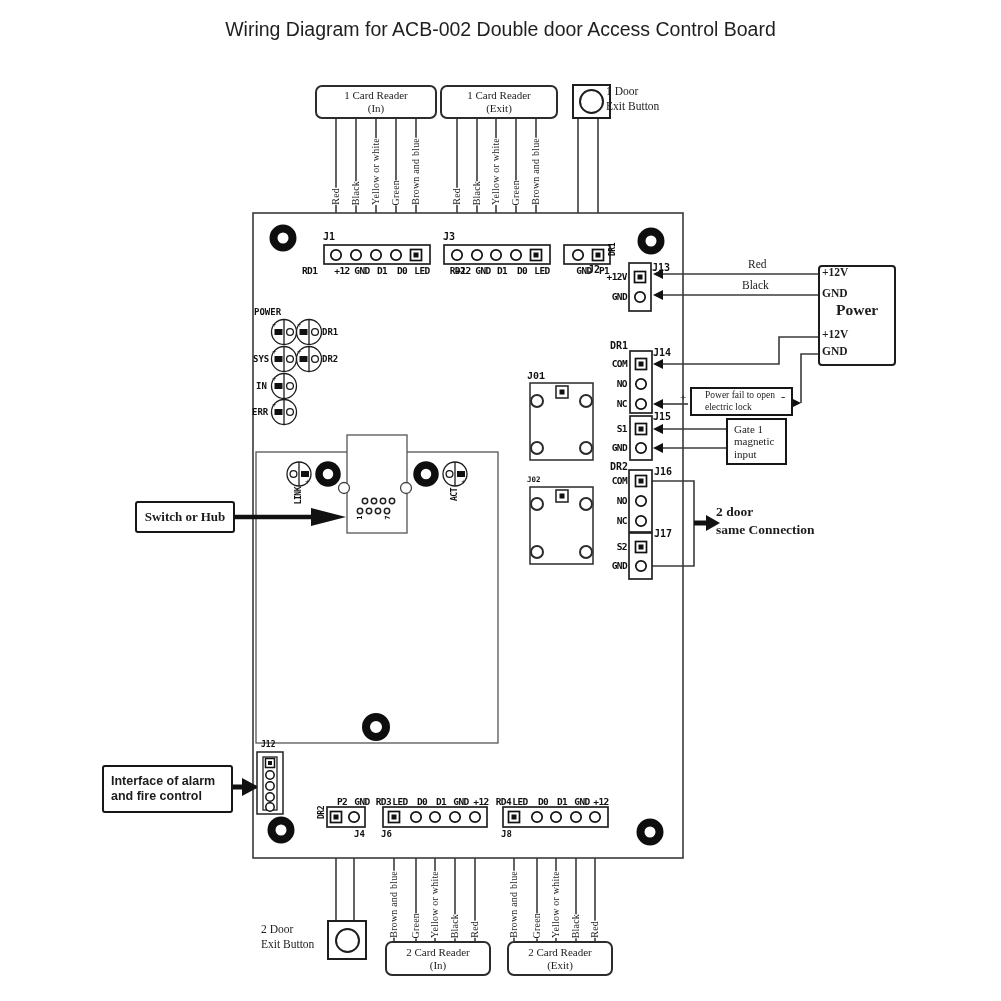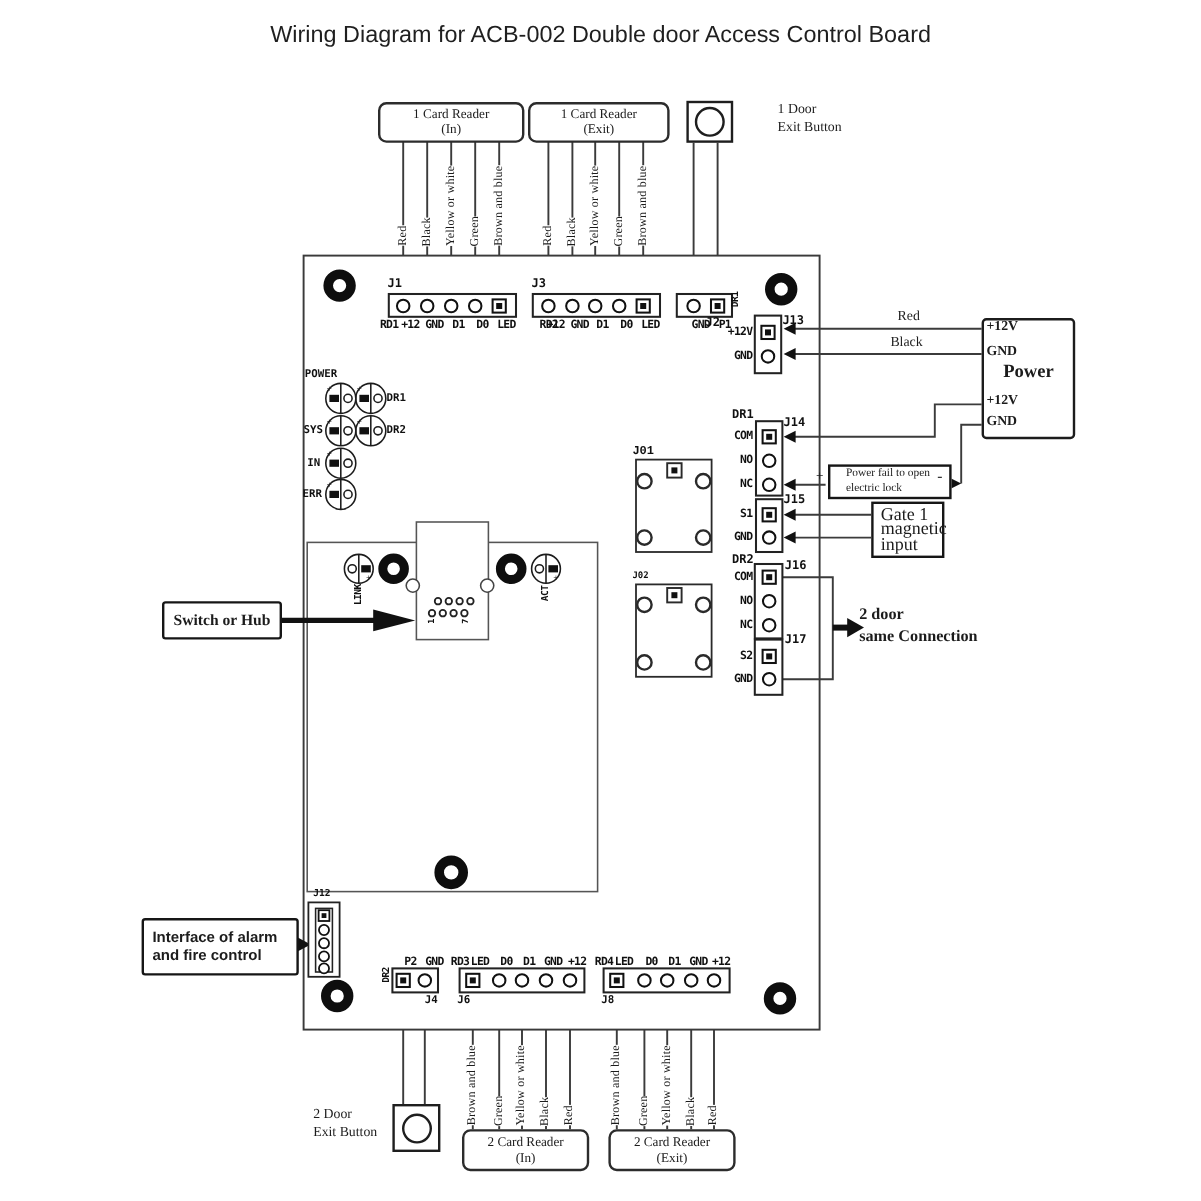--- a/index.html
+++ b/index.html
@@ -314,40 +314,40 @@
   <div>1 Card Reader</div>
   <div>(In)</div>
 </div>
 <div class="abs rbox" style="left:440px;top:85px;width:114px;height:30px;">
   <div>1 Card Reader</div>
   <div>(Exit)</div>
 </div>
 <div class="abs btn" style="left:572px;top:84px;width:35px;height:31px;">
     <div class="c"></div>
   </div>
-<div class="abs txt2" style="left:648px;top:84px;">
+<div class="abs txt2" style="left:606px;top:84px;">
   <div>1 Door</div>
   <div>Exit Button</div>
 </div>
 
 <div class="abs vt" style="left:329px;bottom:796px;">Red</div>
 <div class="abs vt" style="left:349px;bottom:796px;">Black</div>
 <div class="abs vt" style="left:369px;bottom:796px;">Yellow or white</div>
 <div class="abs vt" style="left:389px;bottom:796px;">Green</div>
 <div class="abs vt" style="left:409px;bottom:796px;">Brown and blue</div>
 <div class="abs vt" style="left:450px;bottom:796px;">Red</div>
 <div class="abs vt" style="left:470px;bottom:796px;">Black</div>
 <div class="abs vt" style="left:489px;bottom:796px;">Yellow or white</div>
 <div class="abs vt" style="left:509px;bottom:796px;">Green</div>
 <div class="abs vt" style="left:529px;bottom:796px;">Brown and blue</div>
 
 <div class="abs jl" style="left:323px;top:231px;">J1</div>
 <div class="abs jl" style="left:443px;top:231px;">J3</div>
 <div class="abs jl" style="left:588px;top:231px;margin-top:33px;">J2</div>
-<div class="abs pin" style="left:302px;top:265px;text-align:right;width:30px;">RD1</div>
+<div class="abs pin" style="left:302px;top:265px;text-align:left;width:30px;">RD1</div>
 <div class="abs pin" style="left:319px;top:265px;">+12</div>
 <div class="abs pin" style="left:339px;top:265px;">GND</div>
 <div class="abs pin" style="left:359px;top:265px;">D1</div>
 <div class="abs pin" style="left:379px;top:265px;">D0</div>
 <div class="abs pin" style="left:399px;top:265px;">LED</div>
 <div class="abs pin" style="left:435px;top:265px;text-align:right;width:30px;">RD2</div>
 <div class="abs pin" style="left:440px;top:265px;">+12</div>
 <div class="abs pin" style="left:460px;top:265px;">GND</div>
 <div class="abs pin" style="left:479px;top:265px;">D1</div>
 <div class="abs pin" style="left:499px;top:265px;">D0</div>
@@ -396,39 +396,39 @@
 <div class="abs pwr bold" style="left:822px;top:345px;font-size:11.5px;">GND</div>
 <div class="abs ser" style="left:748px;top:258px;">Red</div>
 <div class="abs ser" style="left:742px;top:279px;">Black</div>
 
 <div class="abs" style="left:680px;top:391px;font-size:11px;">+</div>
 <div class="abs pfbox" style="left:690px;top:387px;width:86px;height:25px;padding-left:13px;">
   <div>Power fail to open</div>
   <div>electric lock</div>
 </div>
 <div class="abs" style="left:781px;top:389px;font-size:13px;">-</div>
-<div class="abs pfbox" style="left:726px;top:418px;width:51px;height:43px;padding-left:6px;font-size:15px;line-height:12.5px;">
+<div class="abs pfbox" style="left:726px;top:418px;width:51px;height:43px;padding-left:6px;font-size:11px;line-height:12.5px;">
   <div>Gate 1</div>
   <div>magnetic</div>
   <div>input</div>
 </div>
 
 <div class="abs bold" style="left:716px;top:504px;font-size:13.5px;">2 door</div>
 <div class="abs bold" style="left:716px;top:522px;font-size:13.5px;">same Connection</div>
 
 <div class="abs annbox" style="left:135px;top:501px;width:96px;height:28px;font-size:13px;font-family:'Liberation Serif',serif;">
   <div>Switch or Hub</div>
 </div>
 
 <div class="abs vtm" style="left:294px;top:487px;">LINK</div>
 <div class="abs vtm" style="left:450px;top:488px;">ACT</div>
 <div class="abs vtm" style="left:356px;top:516px;font-size:7px;">1</div>
 <div class="abs vtm" style="left:384px;top:516px;font-size:7px;">7</div>
 
-<div class="abs annbox" style="left:102px;top:765px;width:120px;height:44px;font-size:12.5px;line-height:15px;font-family:'Liberation Sans',sans-serif;align-items:flex-start;padding-left:7px;margin-left:16px;">
+<div class="abs annbox" style="left:102px;top:765px;width:120px;height:44px;font-size:12.5px;line-height:15px;font-family:'Liberation Sans',sans-serif;align-items:flex-start;padding-left:7px;">
   <div>Interface of alarm</div>
   <div>and fire control</div>
 </div>
 <div class="abs rl" style="left:261px;top:740px;font-size:8px;">J12</div>
 
 <div class="abs vtm" style="left:317px;top:806px;">DR2</div>
 <div class="abs pin" style="left:319px;top:796px;">P2</div>
 <div class="abs pin" style="left:339px;top:796px;">GND</div>
 <div class="abs pin" style="left:363px;top:796px;text-align:right;width:28px;">RD3</div>
 <div class="abs pin" style="left:377px;top:796px;">LED</div>

